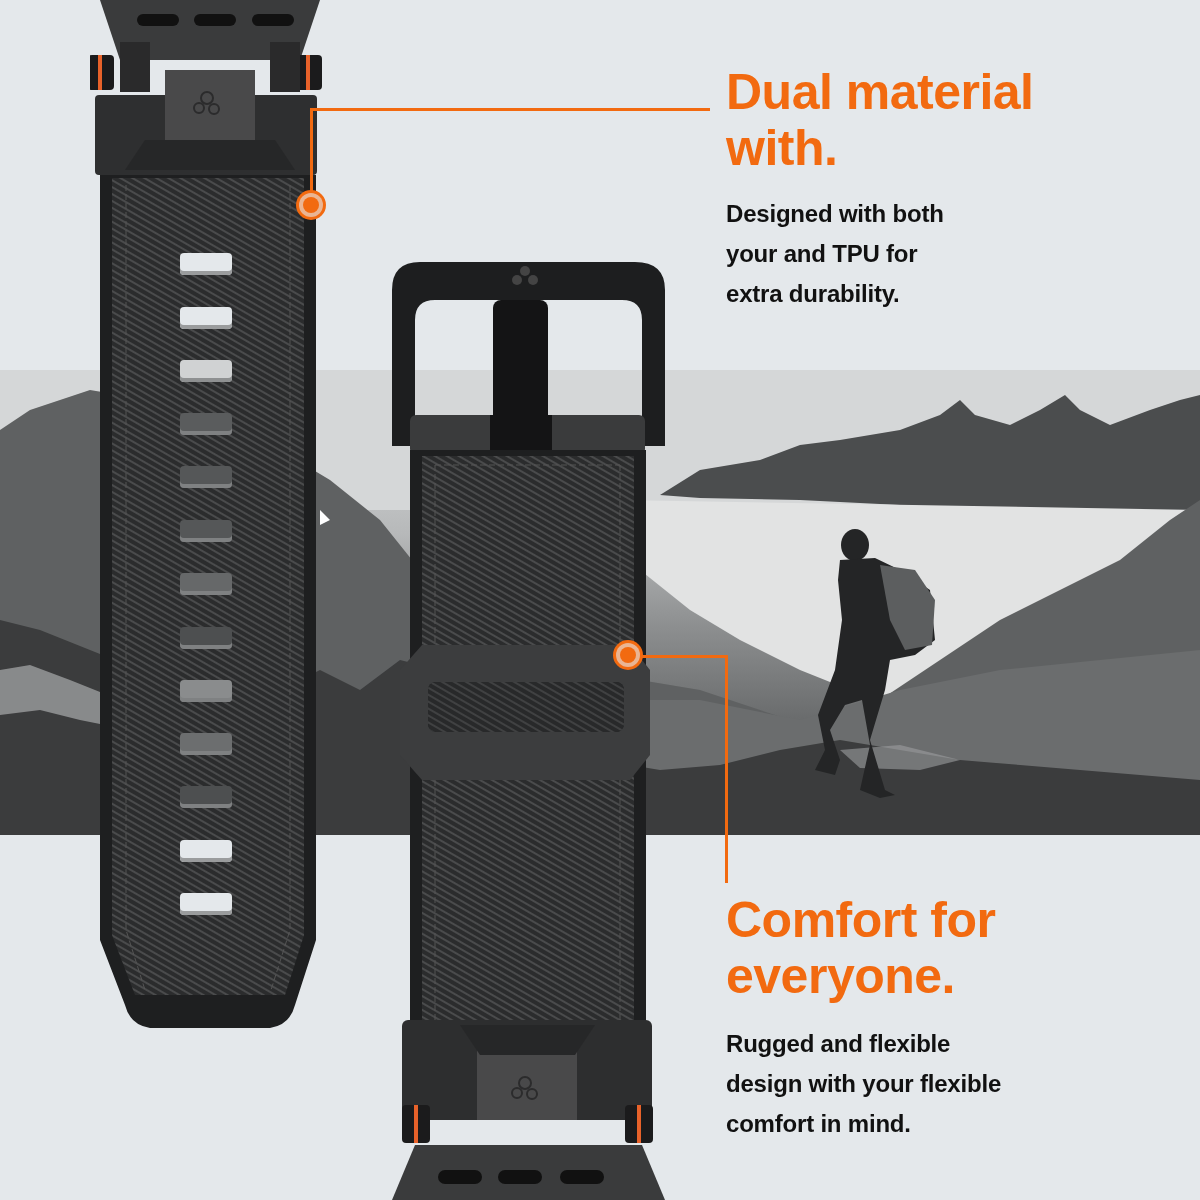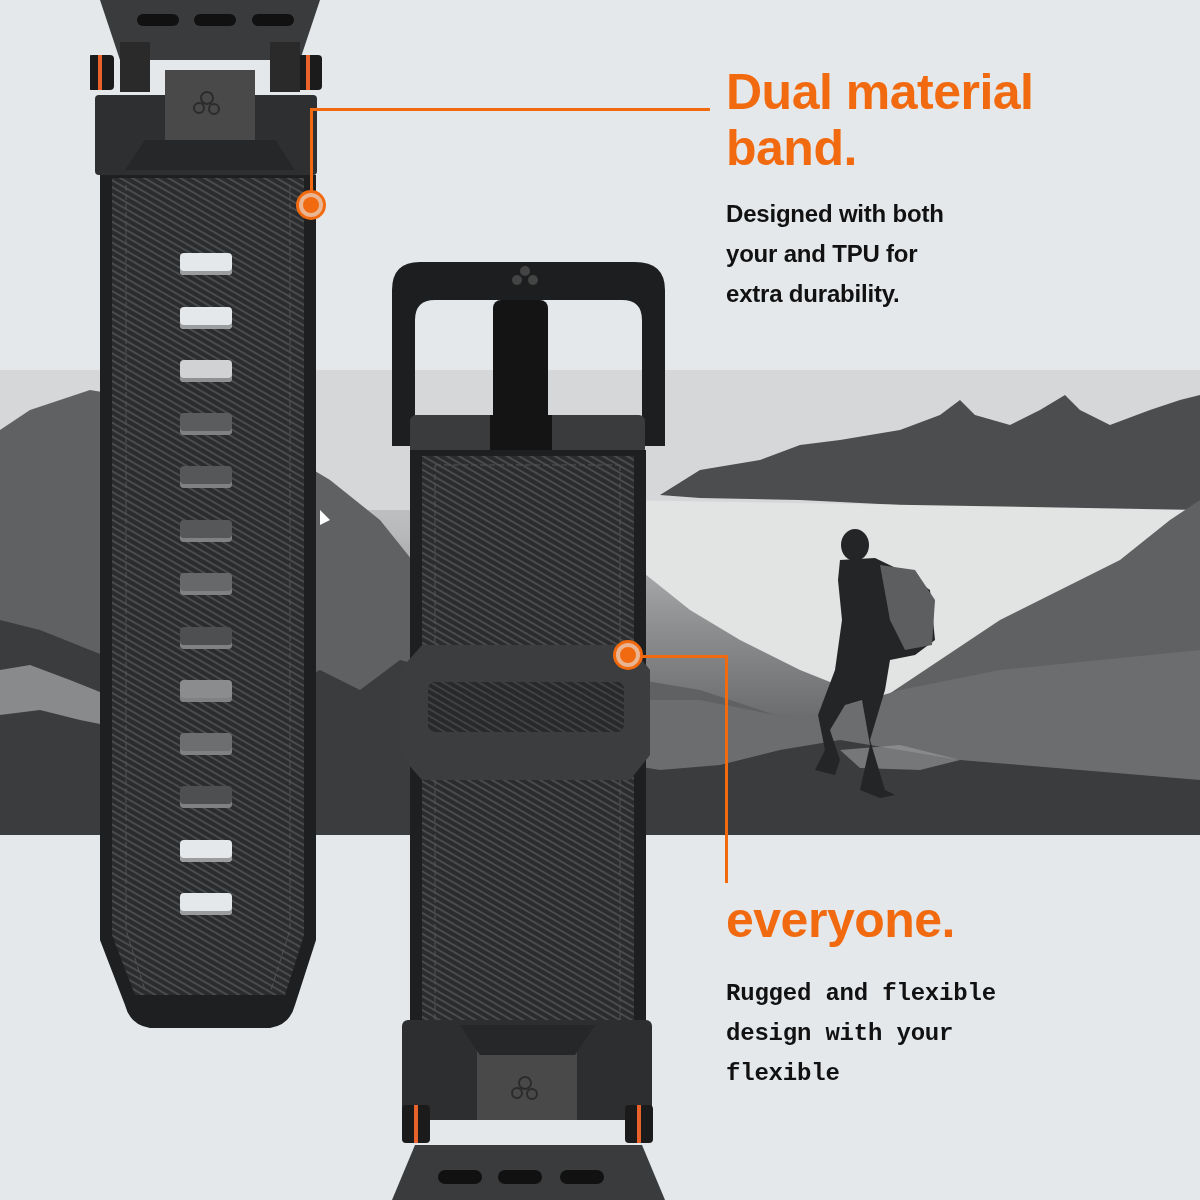--- a/index.html
+++ b/index.html
@@ -167,31 +167,33 @@
   <div class="callout-line" style="left:310px;top:108px;width:3px;height:90px;"></div>
   <div class="callout-dot" style="left:303px;top:197px;"></div>
 
   <div class="callout-line" style="left:628px;top:655px;width:100px;height:3px;"></div>
   <div class="callout-line" style="left:725px;top:655px;width:3px;height:228px;"></div>
   <div class="callout-dot" style="left:620px;top:647px;"></div>
 
   <div class="copy" style="top:64px;">
     <h2 class="headline">
       <span class="line">Dual material</span>
-      <span class="line">band.</span>
+      <span class="line">with.</span>
     </h2>
     <p class="body" style="margin-top:18px;">
       <span class="line">Designed with both</span>
       <span class="line">your and TPU for</span>
       <span class="line">extra durability.</span>
     </p>
   </div>
 
   <div class="copy" style="top:892px;">
     <h2 class="headline">
+      <span class="line">Comfort for</span>
       <span class="line">everyone.</span>
     </h2>
-    <p class="body" style="margin-top:26px;font-family:Liberation Mono, monospace;">
+    <p class="body" style="margin-top:20px;">
       <span class="line">Rugged and flexible</span>
       <span class="line">design with your flexible</span>
+      <span class="line">comfort in mind.</span>
     </p>
   </div>
 </div>
 
 </body></html>

